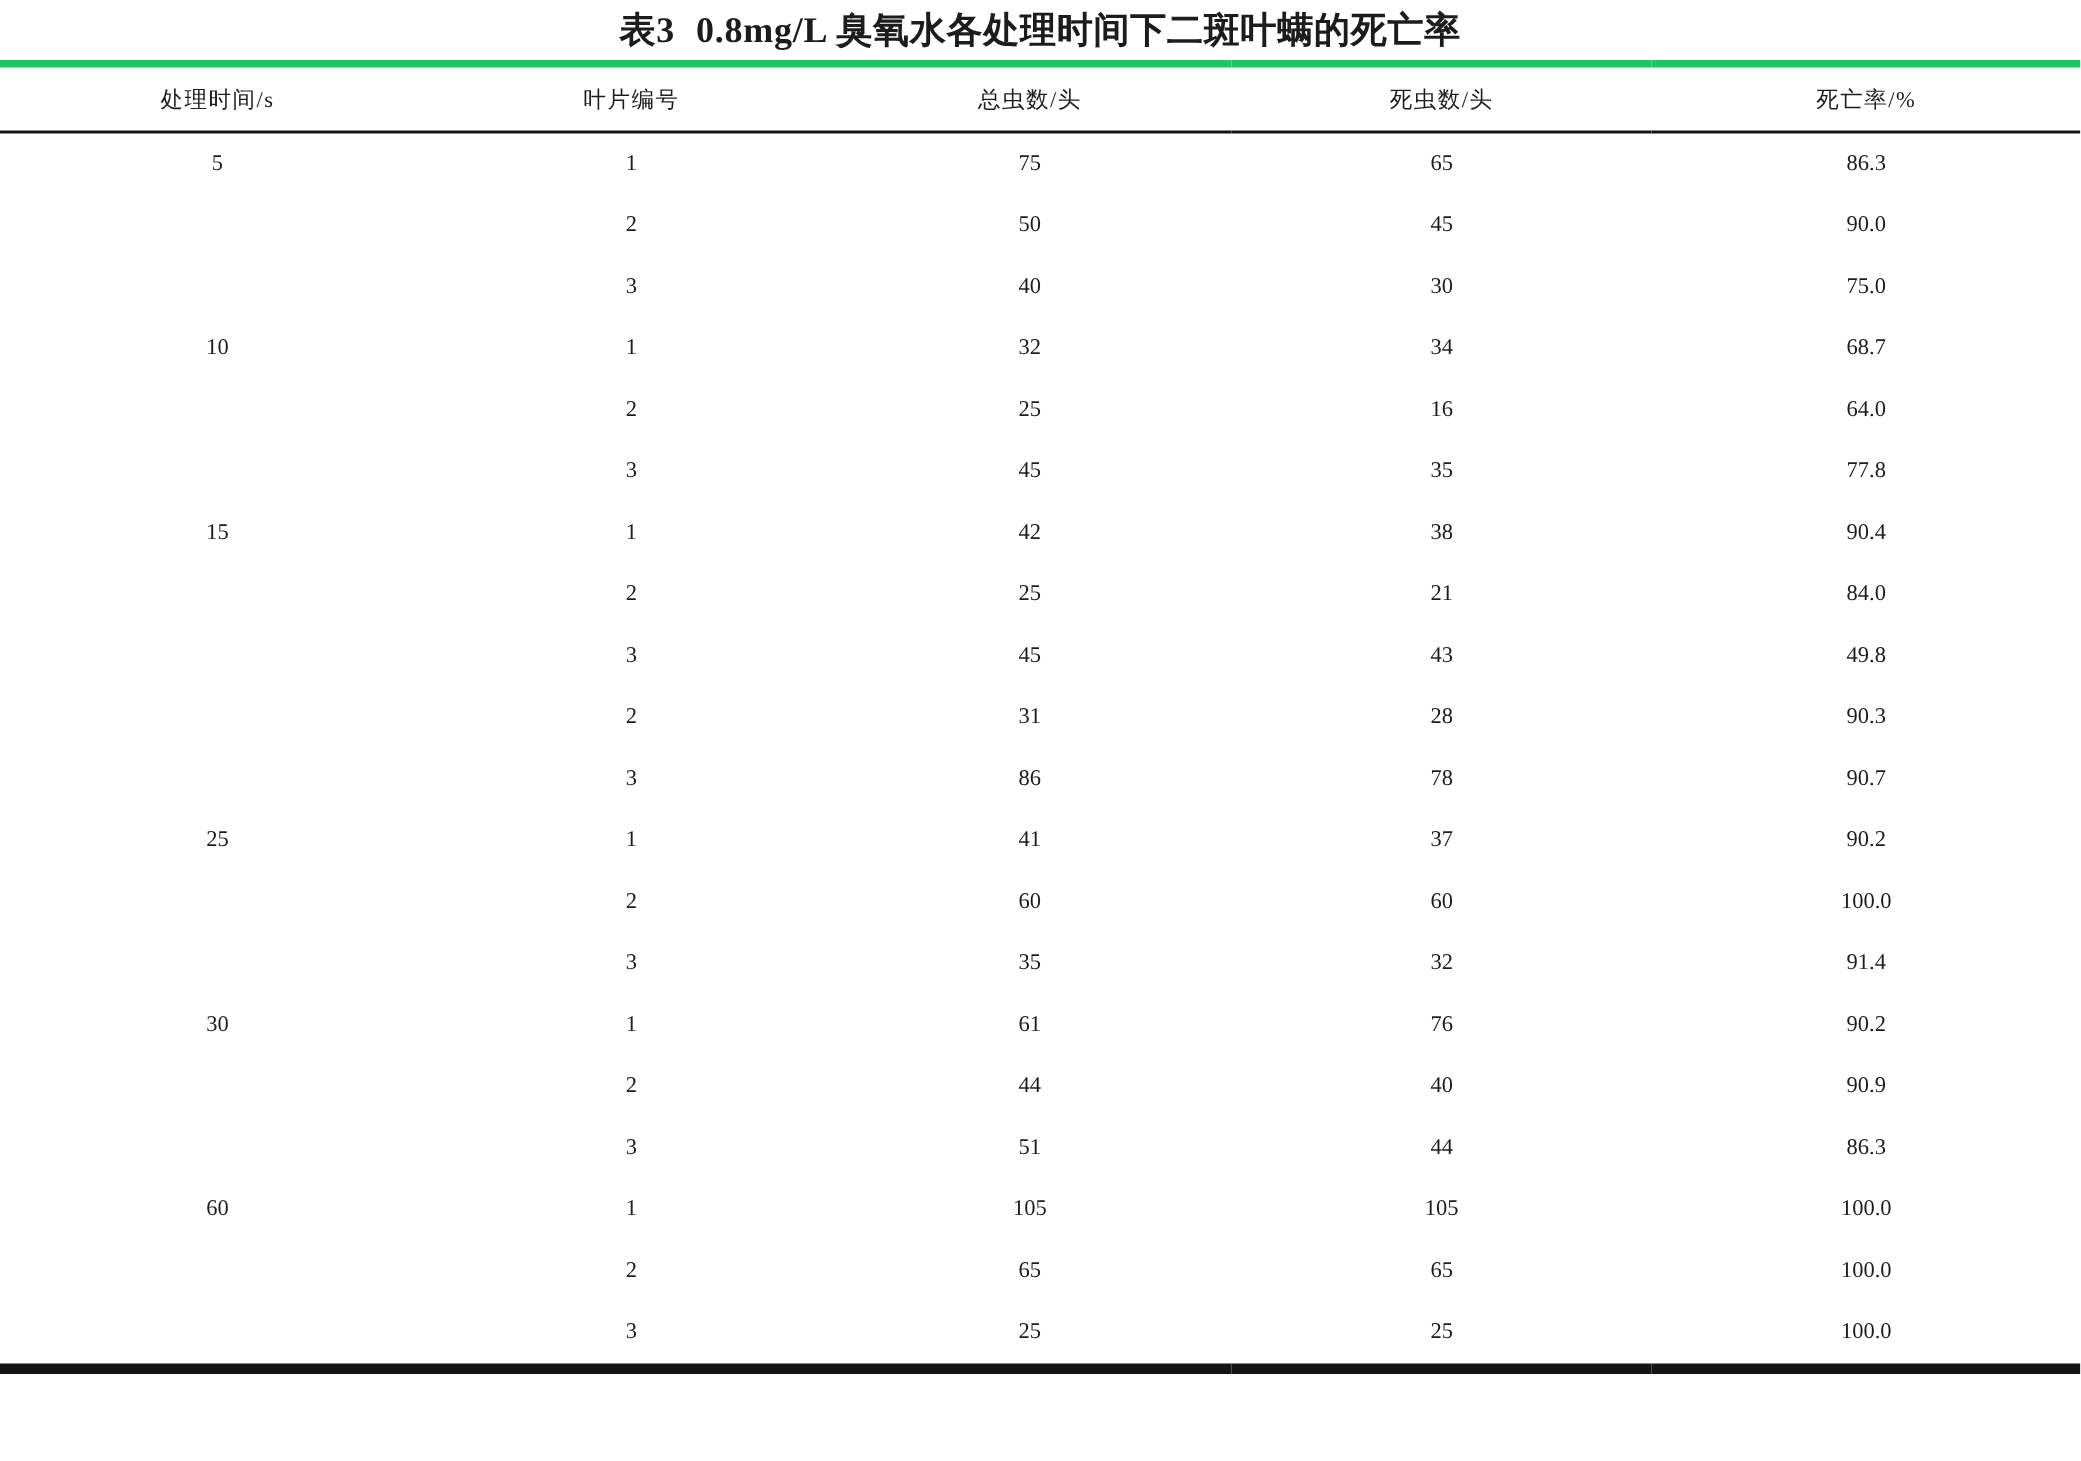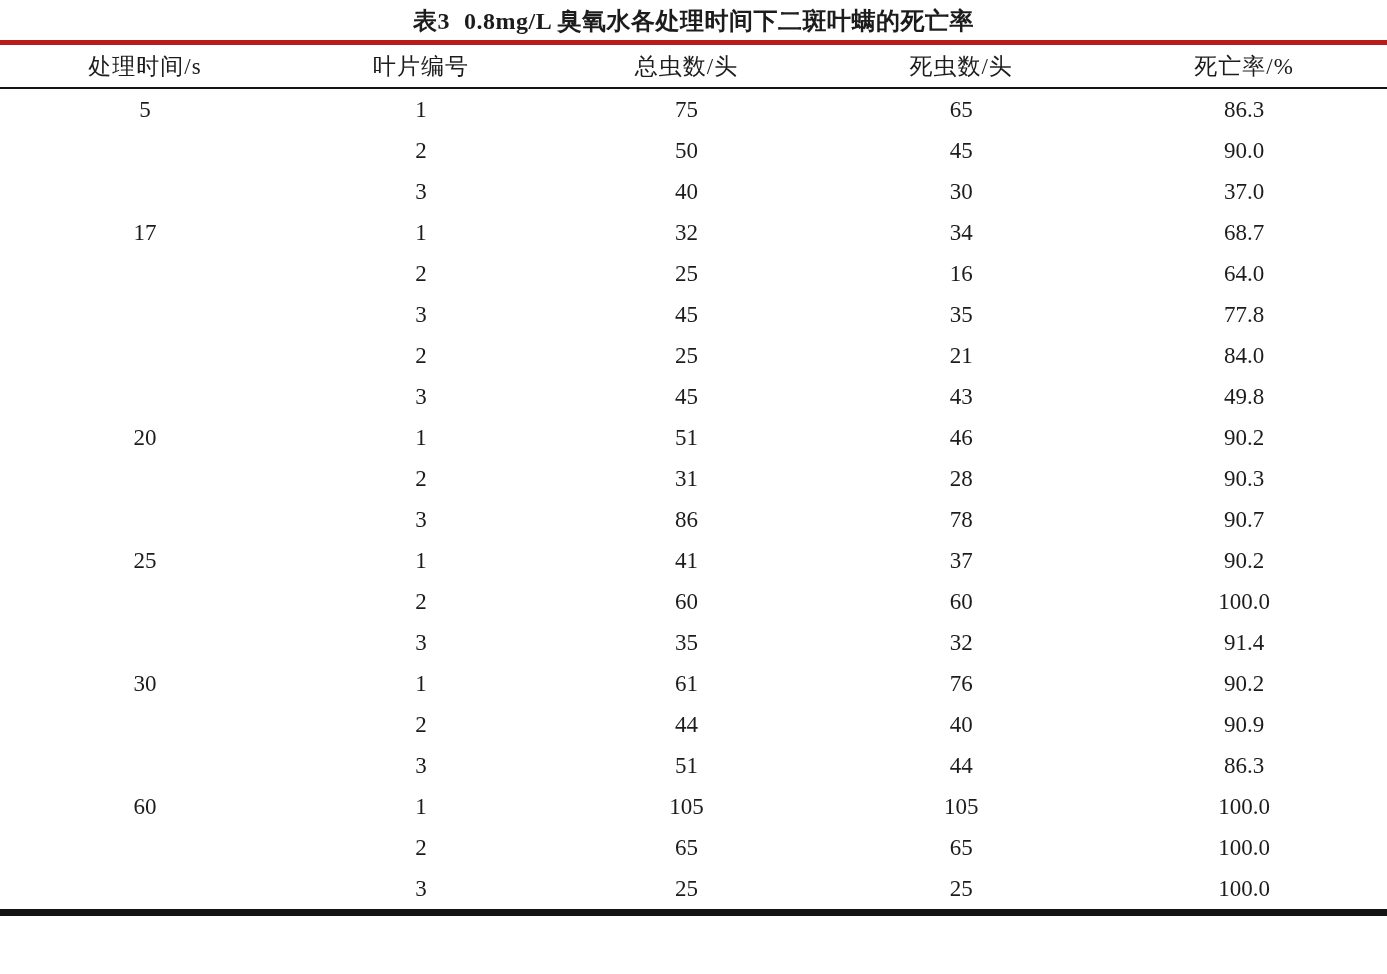--- a/index.html
+++ b/index.html
@@ -25,23 +25,23 @@
     padding-top: 2px;
     letter-spacing: 0.5px;
   }
   .table-title .title-label {
     margin-right: 14px;
   }
   table.data-table {
     width: 100%;
     border-collapse: collapse;
     table-layout: fixed;
-    border-top: 5px solid #b91c1c;
+    border-top: 5px solid #22c55e;
     border-bottom: 7px solid #141414;
-    font-size: 23px;
+    font-size: 15px;
     font-family: Liberation Serif, serif;
   }
   thead tr {
     border-bottom: 2px solid #141414;
   }
   th {
     font-weight: normal;
     height: 42px;
     text-align: center;
     padding: 0;
@@ -93,65 +93,65 @@
           <td>2</td>
           <td>50</td>
           <td>45</td>
           <td>90.0</td>
         </tr>
         <tr>
           <td></td>
           <td>3</td>
           <td>40</td>
           <td>30</td>
-          <td>37.0</td>
-        </tr>
-        <tr>
-          <td>17</td>
+          <td>75.0</td>
+        </tr>
+        <tr>
+          <td>10</td>
           <td>1</td>
           <td>32</td>
           <td>34</td>
           <td>68.7</td>
         </tr>
         <tr>
           <td></td>
           <td>2</td>
           <td>25</td>
           <td>16</td>
           <td>64.0</td>
         </tr>
         <tr>
           <td></td>
           <td>3</td>
           <td>45</td>
           <td>35</td>
           <td>77.8</td>
         </tr>
         <tr>
+          <td>15</td>
+          <td>1</td>
+          <td>42</td>
+          <td>38</td>
+          <td>90.4</td>
+        </tr>
+        <tr>
           <td></td>
           <td>2</td>
           <td>25</td>
           <td>21</td>
           <td>84.0</td>
         </tr>
         <tr>
           <td></td>
           <td>3</td>
           <td>45</td>
           <td>43</td>
           <td>49.8</td>
         </tr>
         <tr>
-          <td>20</td>
-          <td>1</td>
-          <td>51</td>
-          <td>46</td>
-          <td>90.2</td>
-        </tr>
-        <tr>
           <td></td>
           <td>2</td>
           <td>31</td>
           <td>28</td>
           <td>90.3</td>
         </tr>
         <tr>
           <td></td>
           <td>3</td>
           <td>86</td>

